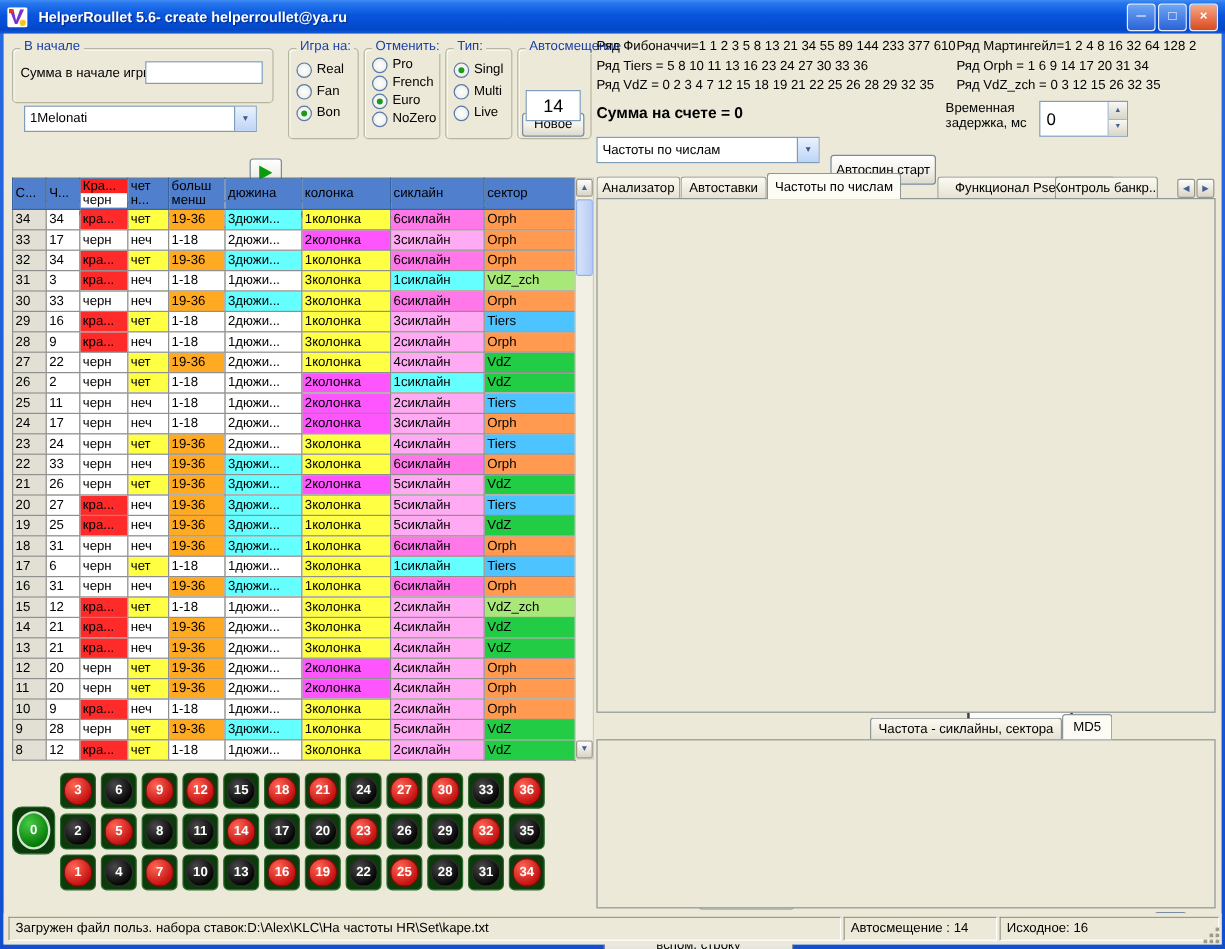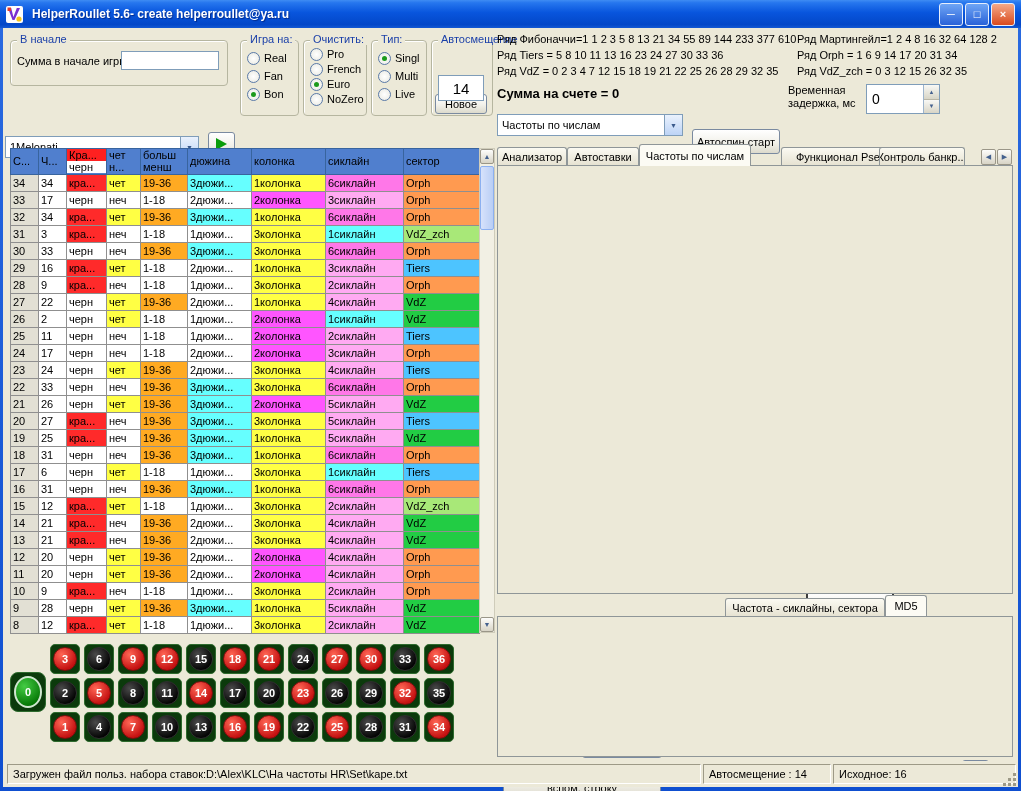--- a/index.html
+++ b/index.html
@@ -86,21 +86,21 @@
       <span class="wbtn close">×</span>
     </span>
   </div>
   <div class="client"></div>
 
   <div class="grp" style="left:10px;top:40px;width:216px;height:44px;">
     <span class="grp-legend">В начале</span>
     <span class="lbl" style="left:6px;top:14px;">Сумма в начале игры</span>
     <input class="inp" style="left: 110px; top: 10px; width: 98px; height: 19px;" value="">
   </div>
-  <div class="combo" style="left:5px;top:88px;width:194px;height:22px;margin-top:48px;">
+  <div class="combo" style="left:20px;top:88px;width:194px;height:22px;">
     <span class="ctxt">1Melonati</span>
     <span class="carrow">▼</span>
   </div>
   <div class="btn" style="left:208px;top:87px;width:27px;height:24px;">
     <span class="playtri"></span>
   </div>
 
   <div class="grp" style="left:240px;top:40px;width:57px;height:74px;">
     <span class="grp-legend">Игра на:</span>
     <label class="radio-row" style="top:10px;">
@@ -111,21 +111,21 @@
         <span class="radio"></span>
         <span>Fan</span>
       </label>
     <label class="radio-row" style="top:46px;">
         <span class="radio sel"></span>
         <span>Bon</span>
       </label>
   </div>
 
   <div class="grp" style="left:303px;top:40px;width:62px;height:74px;">
-    <span class="grp-legend">Очистить:</span>
+    <span class="grp-legend">Отменить:</span>
     <label class="radio-row" style="top:6px;">
         <span class="radio"></span>
         <span>Pro</span>
       </label>
     <label class="radio-row" style="top:21px;">
         <span class="radio"></span>
         <span>French</span>
       </label>
     <label class="radio-row" style="top:36px;">
         <span class="radio sel"></span>

